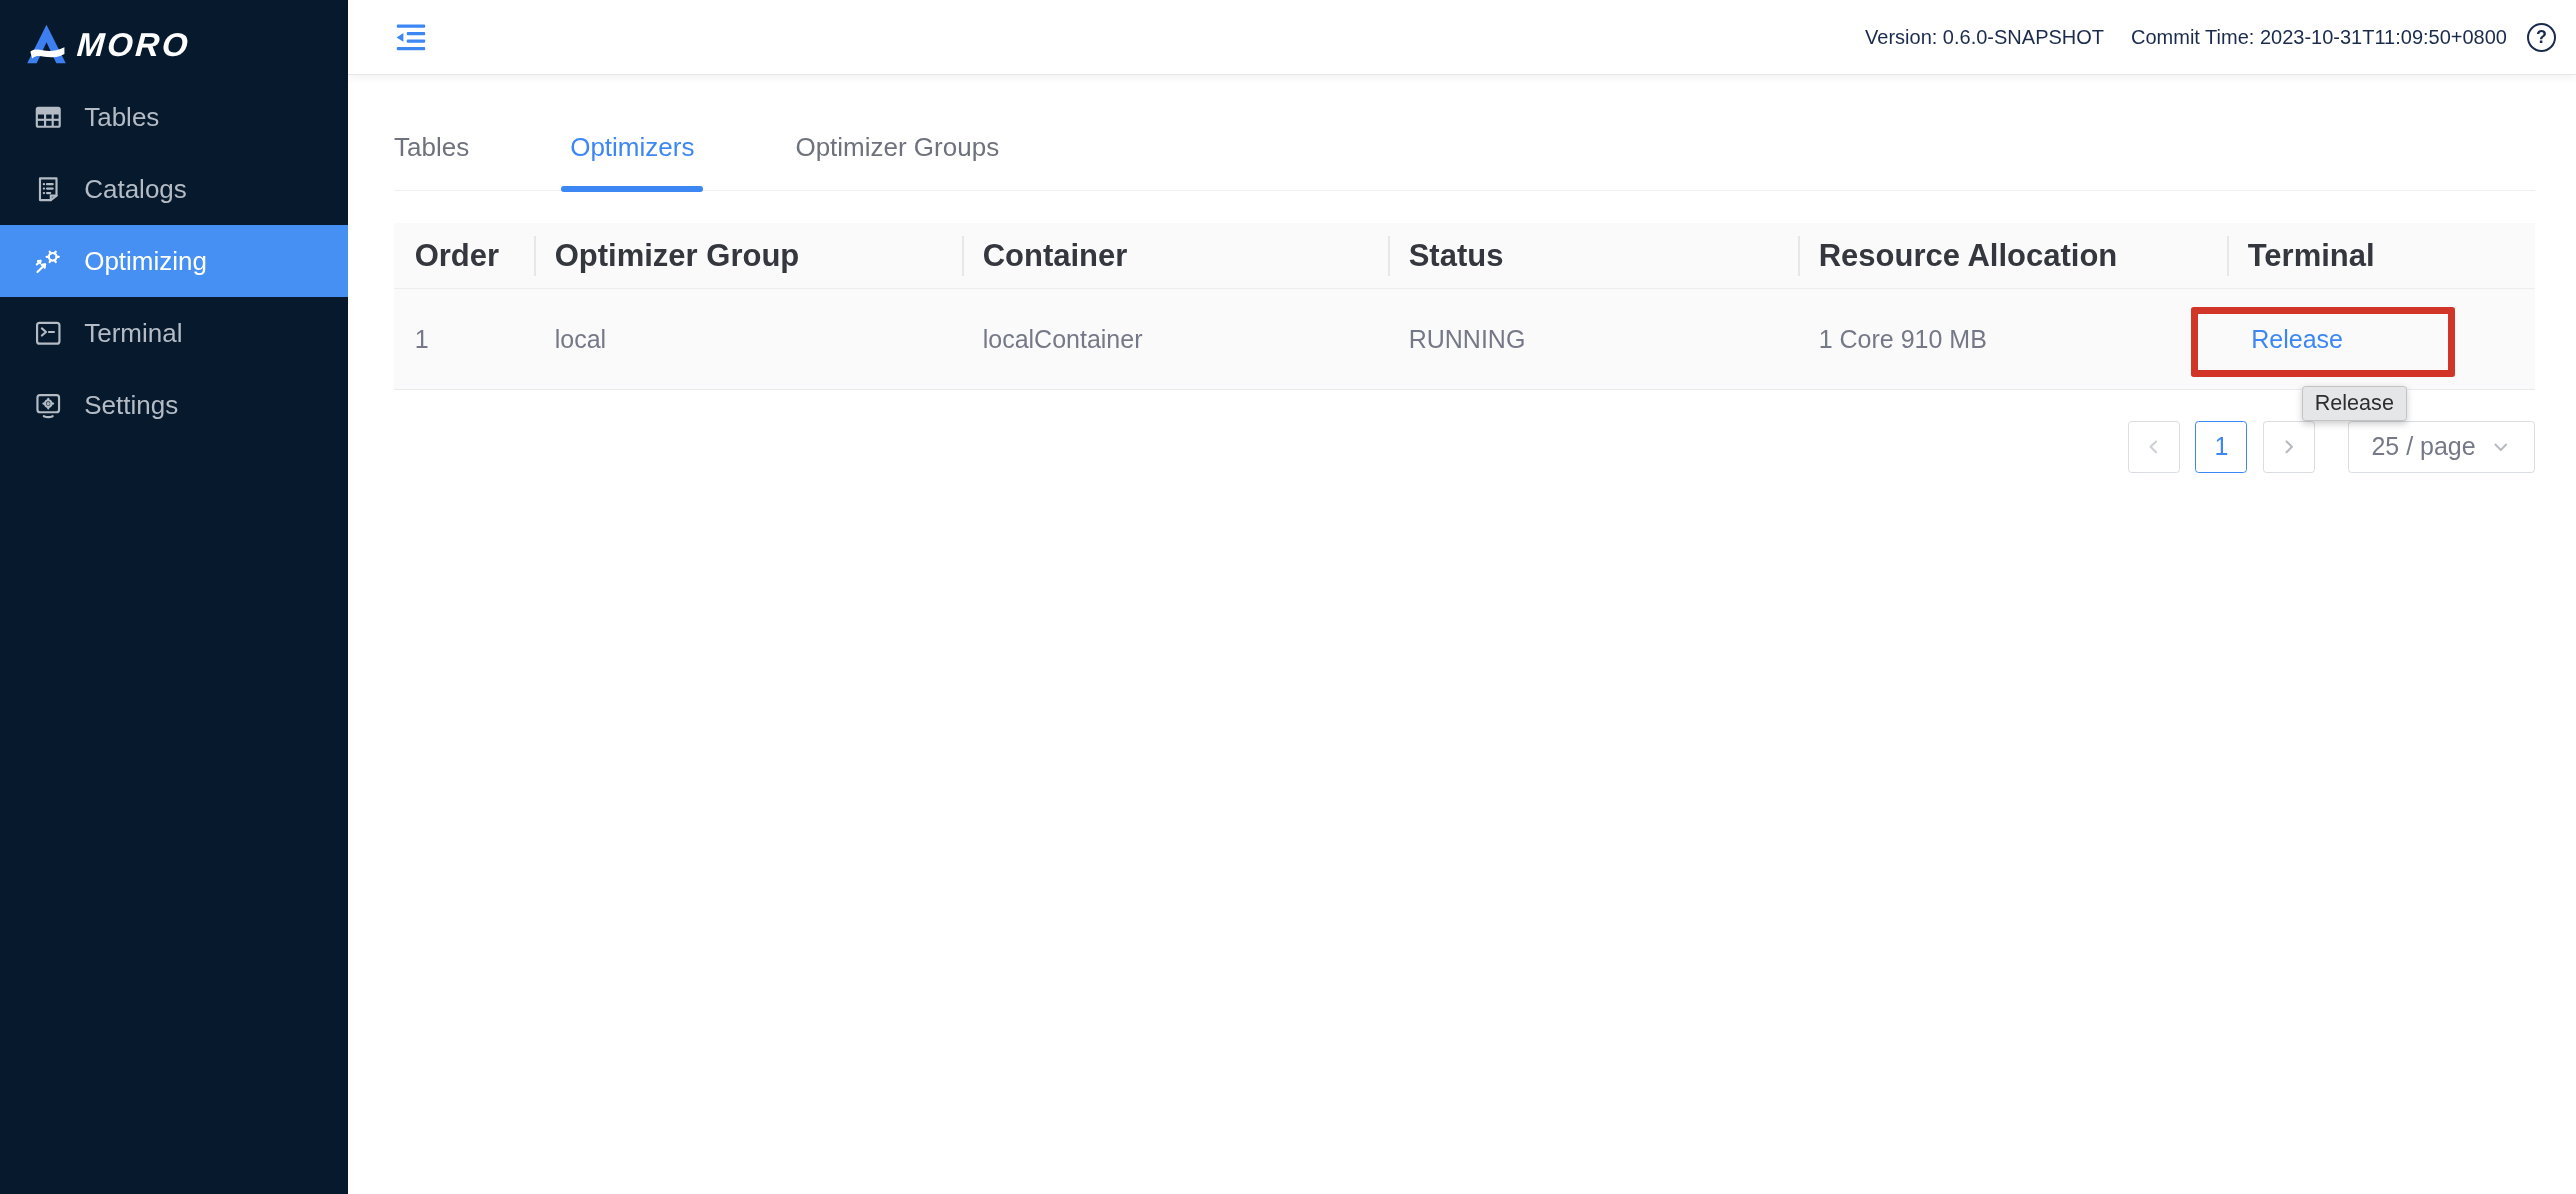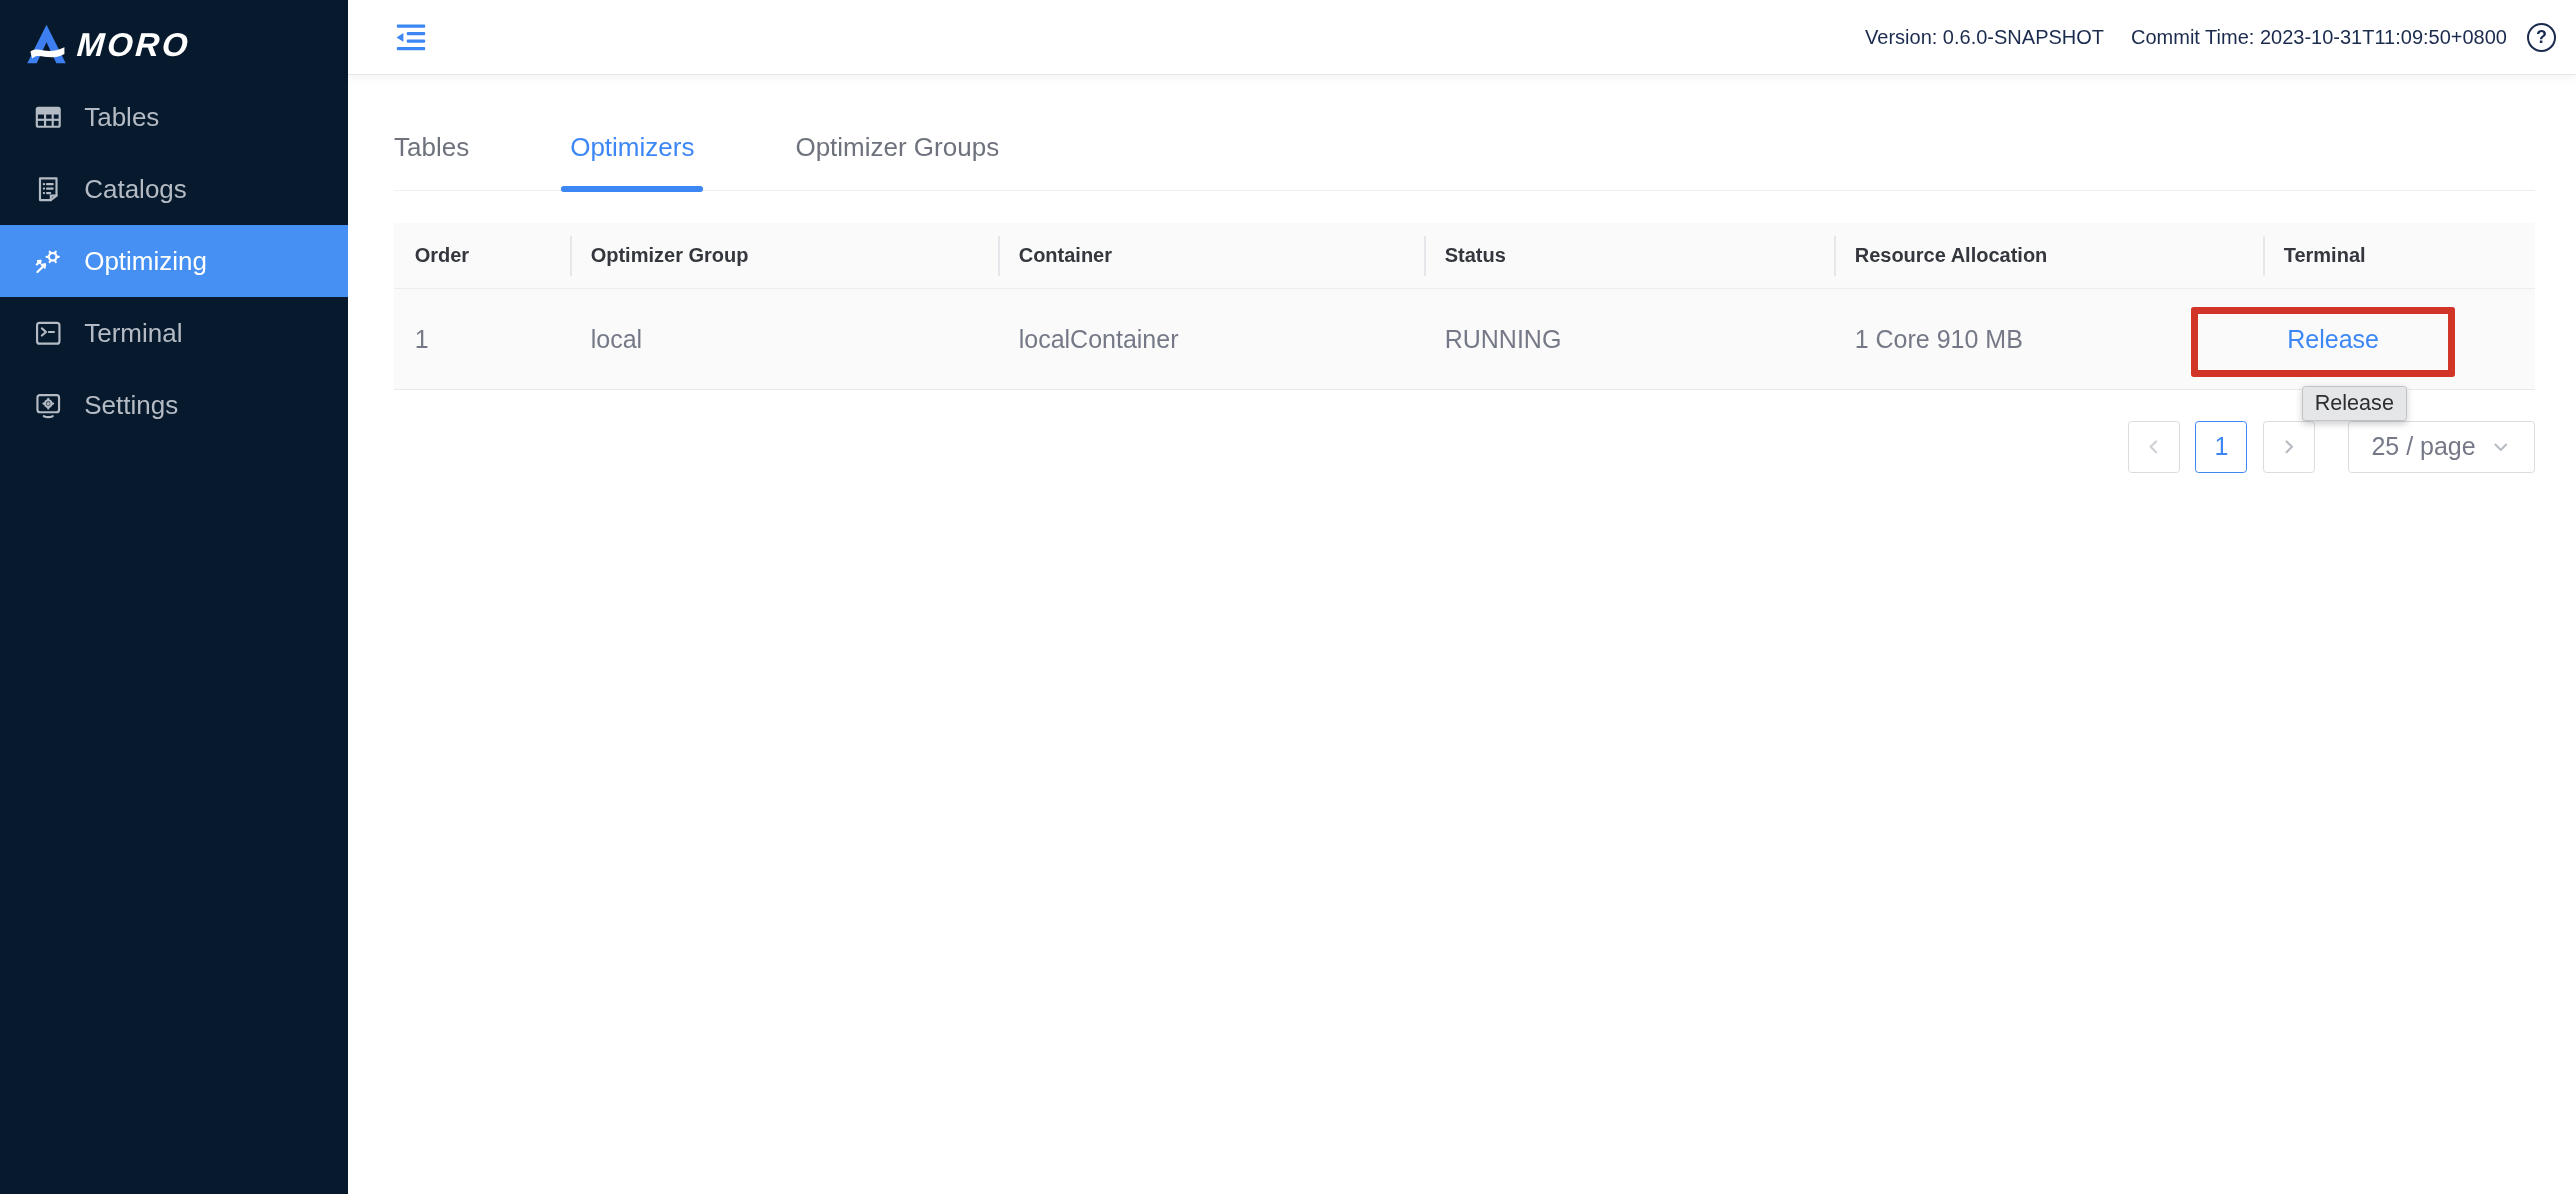--- a/index.html
+++ b/index.html
@@ -42,28 +42,28 @@
 
   .tabs{display:flex;border-bottom:1.8px solid #edeff2;padding-top:56px;}
   .tab{font-size:26px;line-height:32px;color:#6e727c;padding-bottom:27px;margin-right:101px;
     position:relative;cursor:pointer;}
   .tab.active{color:var(--primary);}
   .tab.active::after{content:"";position:absolute;left:-9px;right:-9px;bottom:-1.8px;height:5.4px;
     background:var(--primary);border-radius:2.7px;}
 
   .table-wrap{position:relative;margin-top:32px;}
   .thead{display:flex;background:#fafafa;height:66px;border-bottom:1.8px solid #ededed;}
-  .th{display:flex;align-items:center;font-size:20px;font-weight:700;color:#34373d;
+  .th{display:flex;align-items:center;font-size:31px;font-weight:700;color:#34373d;
     padding-left:20.7px;position:relative;}
   .th:not(:first-child)::before{content:"";position:absolute;left:0;top:50%;
     transform:translateY(-50%);width:1.8px;height:40px;background:#e5e7ea;}
   .trow{display:flex;height:101px;background:#fafafa;border-bottom:1.8px solid #e8eaf0;}
   .td{display:flex;align-items:center;font-size:25px;color:#757987;padding-left:20.7px;}
   .col-order{width:140px;}
-  .col-group{width:428px;margin-left:36px;}
+  .col-group{width:428px;}
   .col-container{width:426px;}
   .col-status{width:410px;}
   .col-resource{width:429px;}
   .col-operation{flex:1;}
   .release-link{color:var(--primary);cursor:pointer;text-decoration:none;margin-left:3.6px;}
 
   .annotation-box{position:absolute;left:1797px;top:84px;width:264px;height:70px;
     border:7.2px solid var(--annotation-red);border-radius:2.7px;pointer-events:none;z-index:5;}
   .tooltip{position:absolute;left:1908px;top:163px;background:#e5e6e7;
     border:1.8px solid #c3c3c5;border-radius:3.6px;padding:2.7px 11.7px 4.5px 11.7px;font-size:21.6px;

